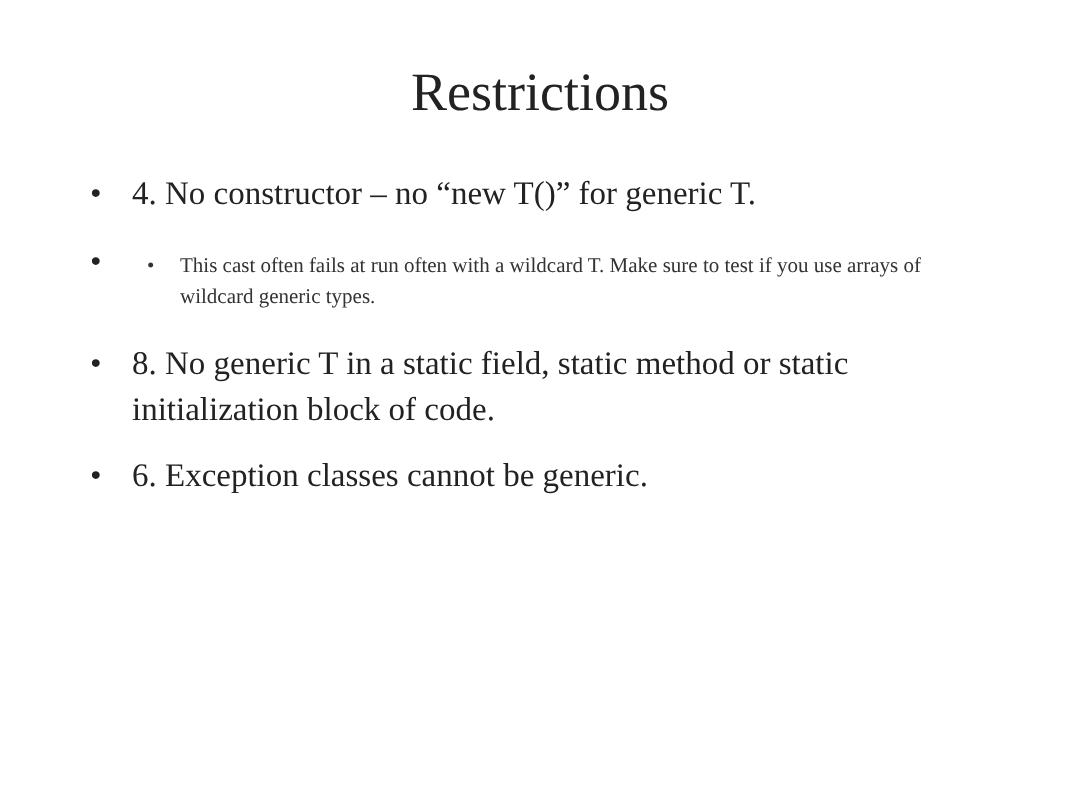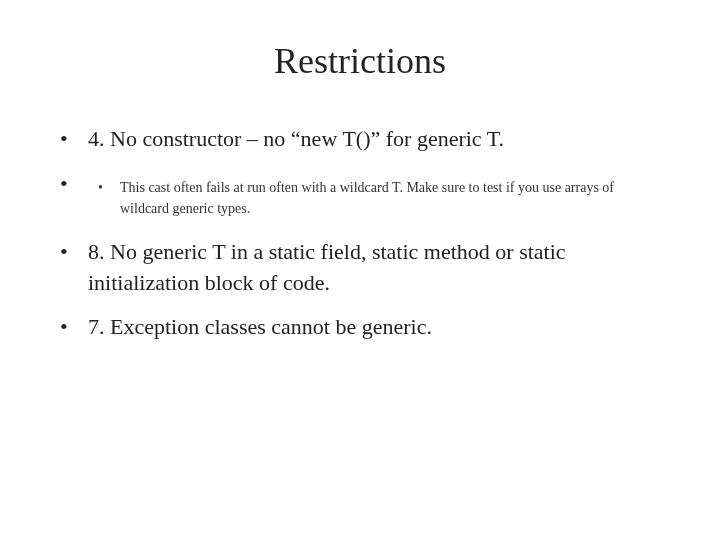--- a/index.html
+++ b/index.html
@@ -18,21 +18,21 @@
       align-items: center;
       padding: 30px 60px 30px 60px;
       overflow: hidden;
     }
 
     .title {
       font-size: 36px;
       font-weight: normal;
       color: #222222;
       text-align: center;
-      margin-bottom: 42px;
+      margin-bottom: 32px;
       margin-top: 10px;
     }
 
     .content {
       width: 100%;
     }
 
     .bullet-list {
       list-style: none;
       padding: 0;
@@ -106,17 +106,17 @@
       </span>
     </li>
 
     <li>
       <span class="bullet-dot">•</span>
       <span class="bullet-text">8. No generic T in a static field, static method or static initialization block of code.</span>
     </li>
 
     <li>
       <span class="bullet-dot">•</span>
-      <span class="bullet-text">7. Exception classes cannot be generic.</span>
+      <span class="bullet-text">6. Exception classes cannot be generic.</span>
     </li>
 
   </ul>
 </div>
 
 </body></html>

